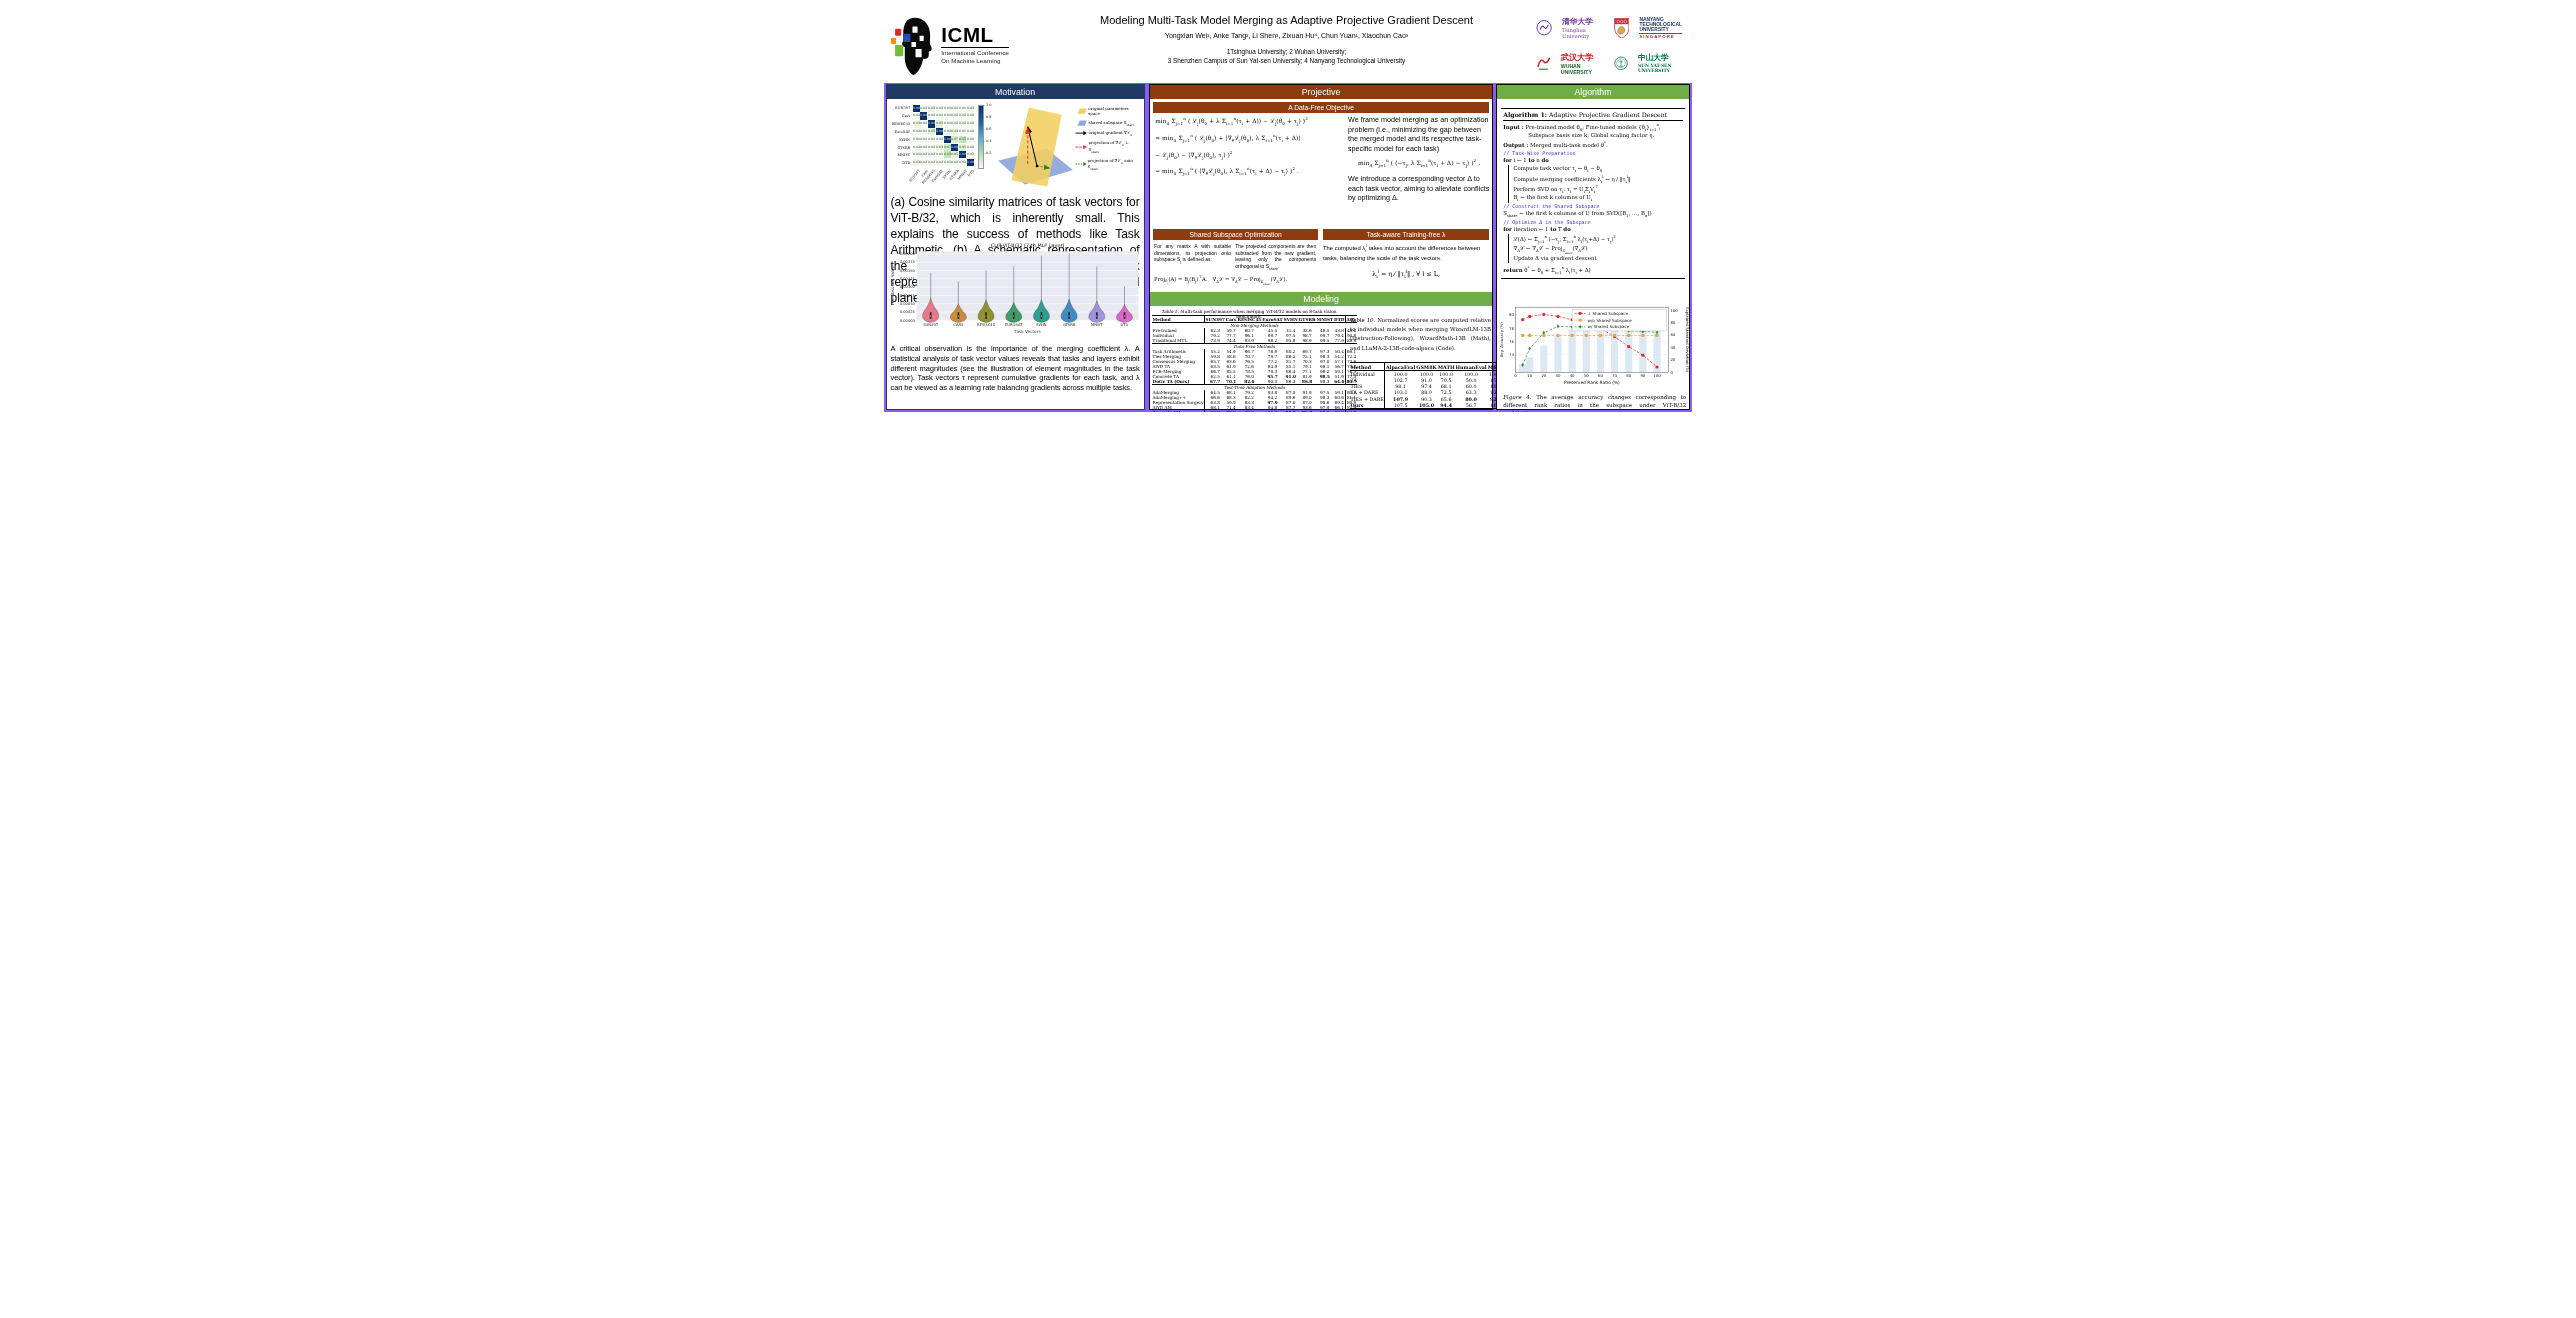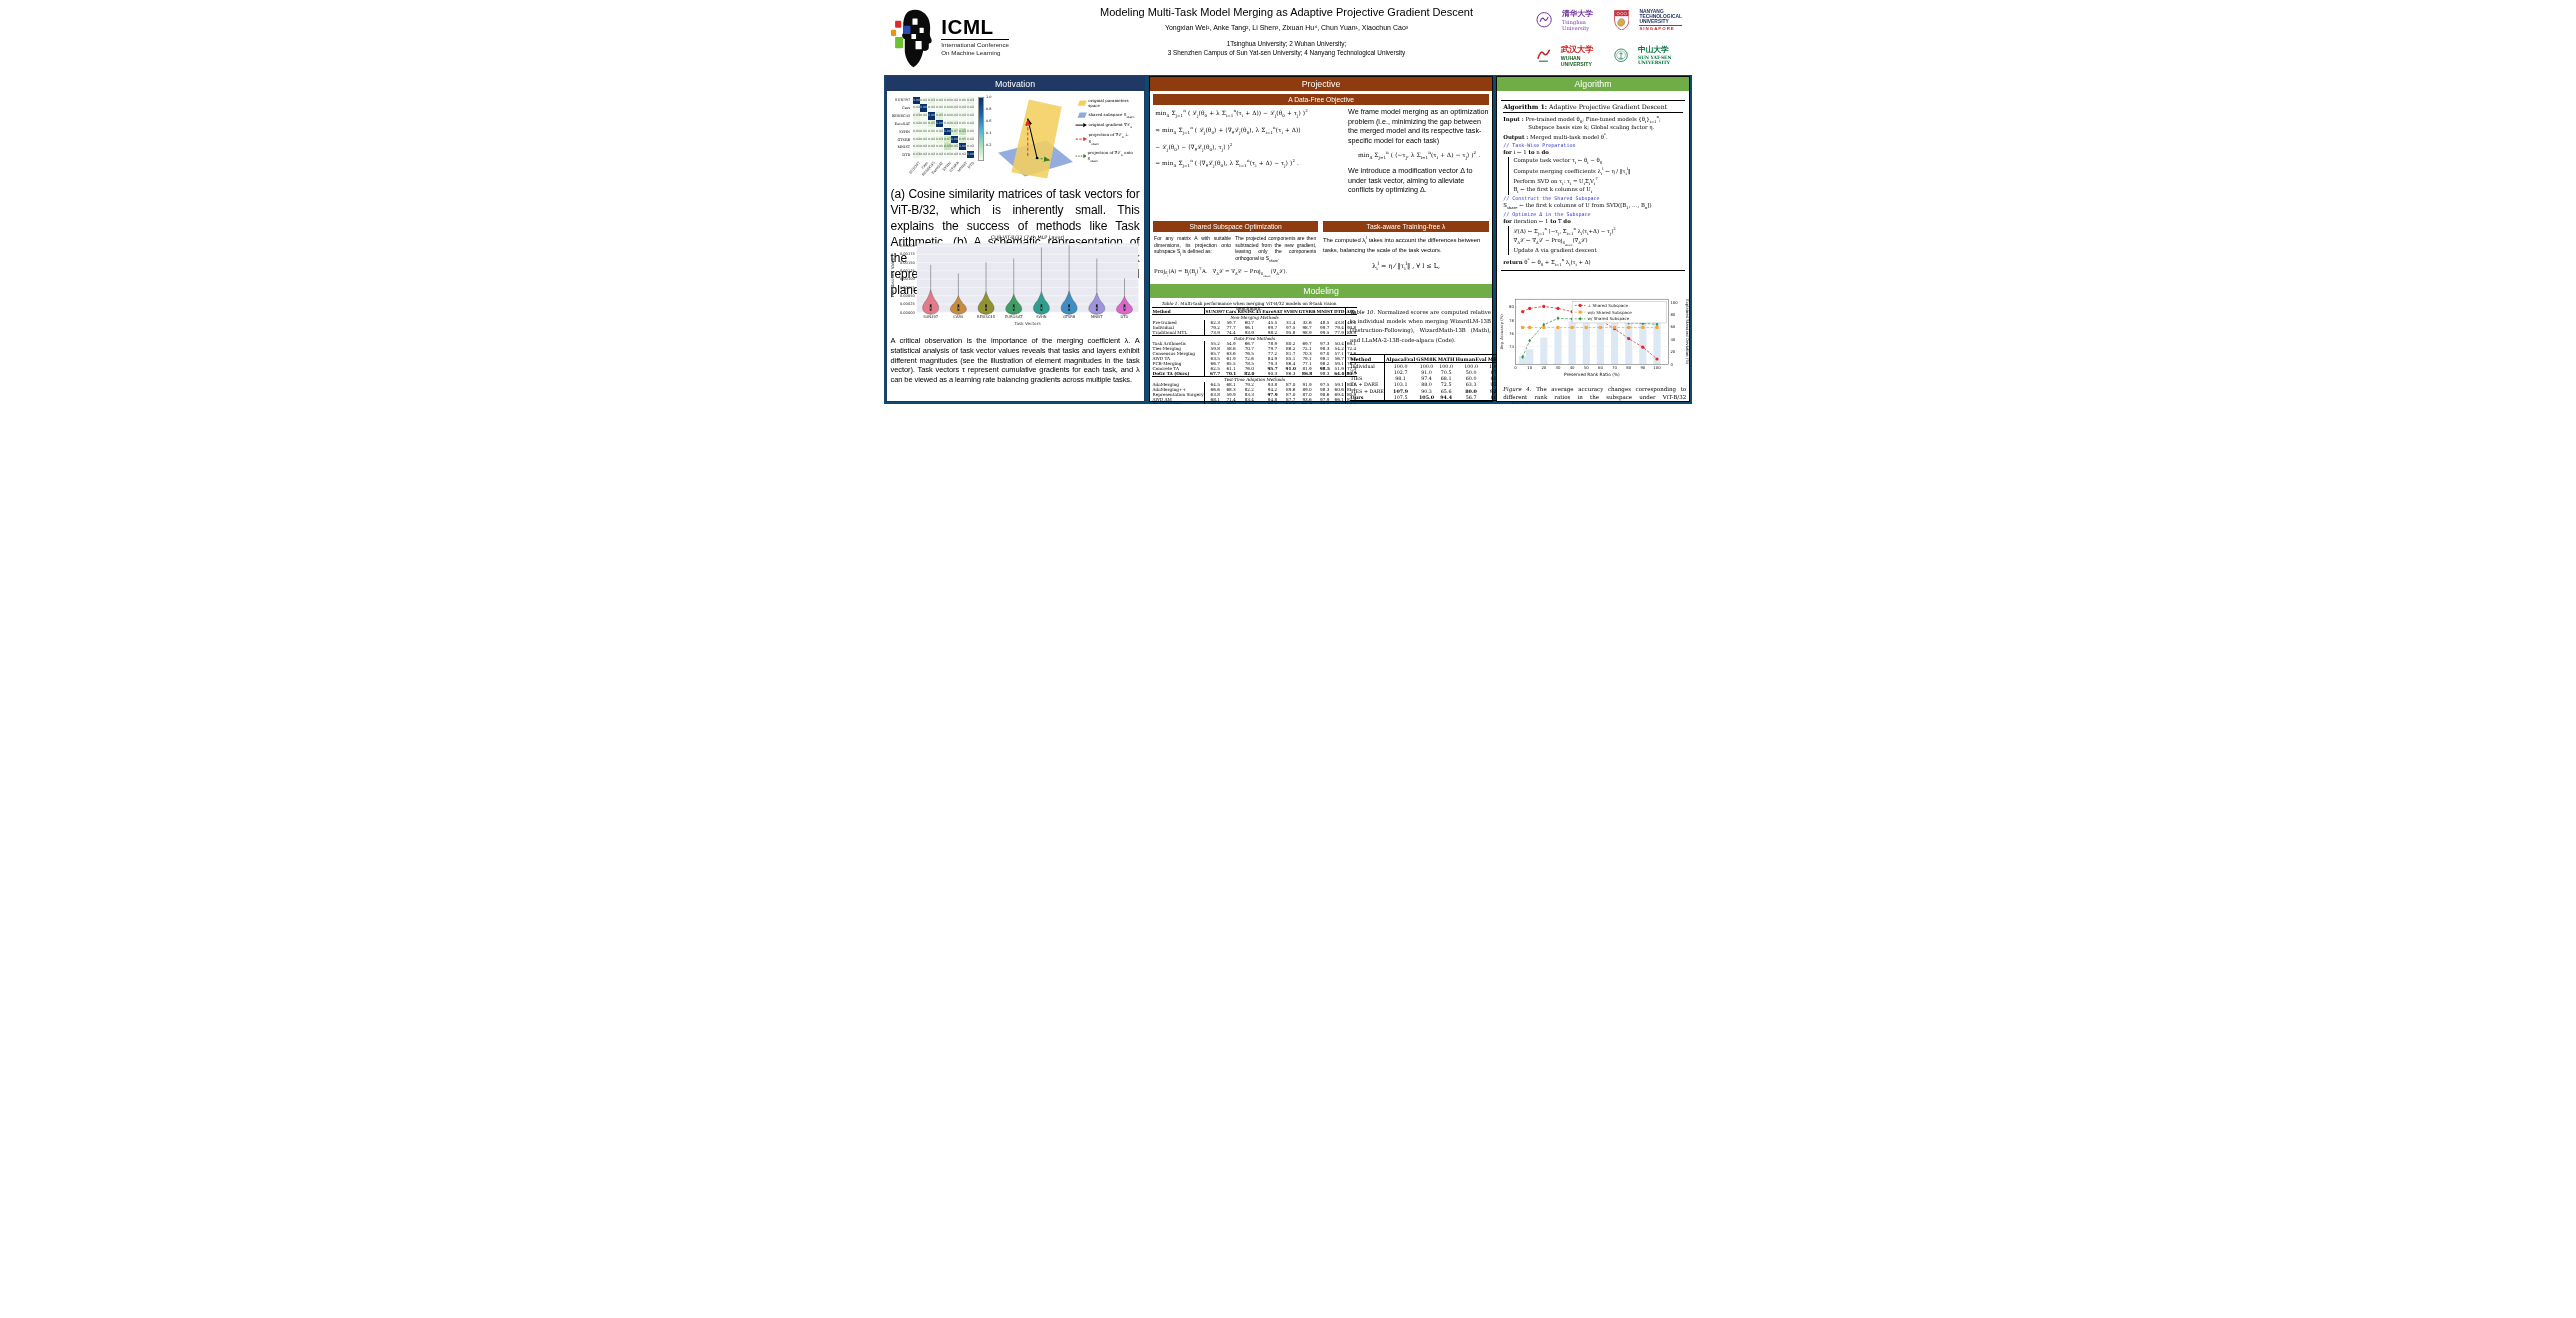--- a/index.html
+++ b/index.html
@@ -1,17 +1,17 @@
 <!DOCTYPE html>
 <html style="font-size:8.2px"><head>
 <meta charset="utf-8">
 <style>
   html,body{margin:0;padding:0;background:#fff;}
   body{font-family:"Liberation Sans",sans-serif;color:#000;}
-  #poster{position:relative;width:808px;height:404px;background:#0c4a6e;overflow:hidden;margin:0 auto;}
+  #poster{position:relative;width:808px;height:404px;background:#8b5cf6;overflow:hidden;margin:8px auto;}
 
   
   .header{position:absolute;left:0;top:0;width:808px;height:75px;background:#fff;}
   .icml{position:absolute;left:7.2px;top:4.1px;width:144px;height:66px;display:flex;align-items:center;gap:3.1px;}
   .icml-text{display:flex;flex-direction:column;}
   .icml-acro{font-size:20.6px;font-weight:bold;letter-spacing:0.5px;line-height:1;border-bottom:1.5px solid #000;padding-bottom:1px;}
   .icml-sub{font-size:6.2px;color:#222;line-height:1.25;margin-top:1.5px;}
   .titleblock{position:absolute;left:155px;top:6.2px;width:495px;text-align:center;}
   .ptitle{font-size:11px;font-weight:500;margin:0 0 6.2px 0;}
   .pauthors{font-size:7px;margin:0 0 7.2px 0;}
@@ -427,21 +427,21 @@
     <div class="subbanner" style="left:3.1px;top:17px;width:336px;">A Data-Free Objective</div>
     <div id="objeqs" class="eqfont">
         <div class="eqline">min<sub>Δ</sub> Σ<sub>j=1</sub><sup>n</sup> ( ℒ<sub>j</sub>(θ<sub>0</sub> + λ Σ<sub>i=1</sub><sup>n</sup>(τ<sub>i</sub> + Δ)) − ℒ<sub>j</sub>(θ<sub>0</sub> + τ<sub>j</sub>) )<sup>2</sup></div>
         <div class="eqline">≈ min<sub>Δ</sub> Σ<sub>j=1</sub><sup>n</sup> ( ℒ<sub>j</sub>(θ<sub>0</sub>) + ⟨∇<sub>θ</sub>ℒ<sub>j</sub>(θ<sub>0</sub>), λ Σ<sub>i=1</sub><sup>n</sup>(τ<sub>i</sub> + Δ)⟩</div>
         <div class="eqline">  − ℒ<sub>j</sub>(θ<sub>0</sub>) − ⟨∇<sub>θ</sub>ℒ<sub>j</sub>(θ<sub>0</sub>), τ<sub>j</sub>⟩ )<sup>2</sup></div>
         <div class="eqline">= min<sub>Δ</sub> Σ<sub>j=1</sub><sup>n</sup> ( ⟨∇<sub>θ</sub>ℒ<sub>j</sub>(θ<sub>0</sub>), λ Σ<sub>i=1</sub><sup>n</sup>(τ<sub>i</sub> + Δ) − τ<sub>j</sub>⟩ )<sup>2</sup> .</div>
       </div>
     <div id="objside">
       <div>We frame model merging as an optimization problem (i.e., minimizing the gap between the merged model and its respective task-specific model for each task)</div>
       <div id="objsideeq" class="eqfont">min<sub>Δ</sub> Σ<sub>j=1</sub><sup>n</sup> ( ⟨−τ<sub>j</sub>, λ Σ<sub>i=1</sub><sup>n</sup>(τ<sub>i</sub> + Δ) − τ<sub>j</sub>⟩ )<sup>2</sup> .</div>
-      <div>We introduce a modification vector Δ to under task vector, aiming to alleviate conflicts by optimizing Δ.</div>
+      <div>We introduce a corresponding vector Δ to each task vector, aiming to alleviate conflicts by optimizing Δ.</div>
     </div>
     <div class="subbanner" style="left:3.1px;top:144px;width:165px;">Shared Subspace Optimization</div>
     <div class="subbanner" style="left:173px;top:144px;width:166px;">Task-aware Training-free λ</div>
     <div id="sharedblock">
       <div class="sharedcols">
         <div style="width:77px;">For any matrix A with suitable dimensions, its projection onto subspace S<sub>j</sub> is defined as:</div>
         <div style="width:81px;">The projected components are then subtracted from the new gradient, leaving only the components orthogonal to S<sub>share</sub>.</div>
       </div>
       <div class="sharedeqs eqfont">
         <span>Proj<sub>S<sub>j</sub></sub>(A) = B<sub>j</sub>(B<sub>j</sub>)<sup>⊤</sup>A.</span>

